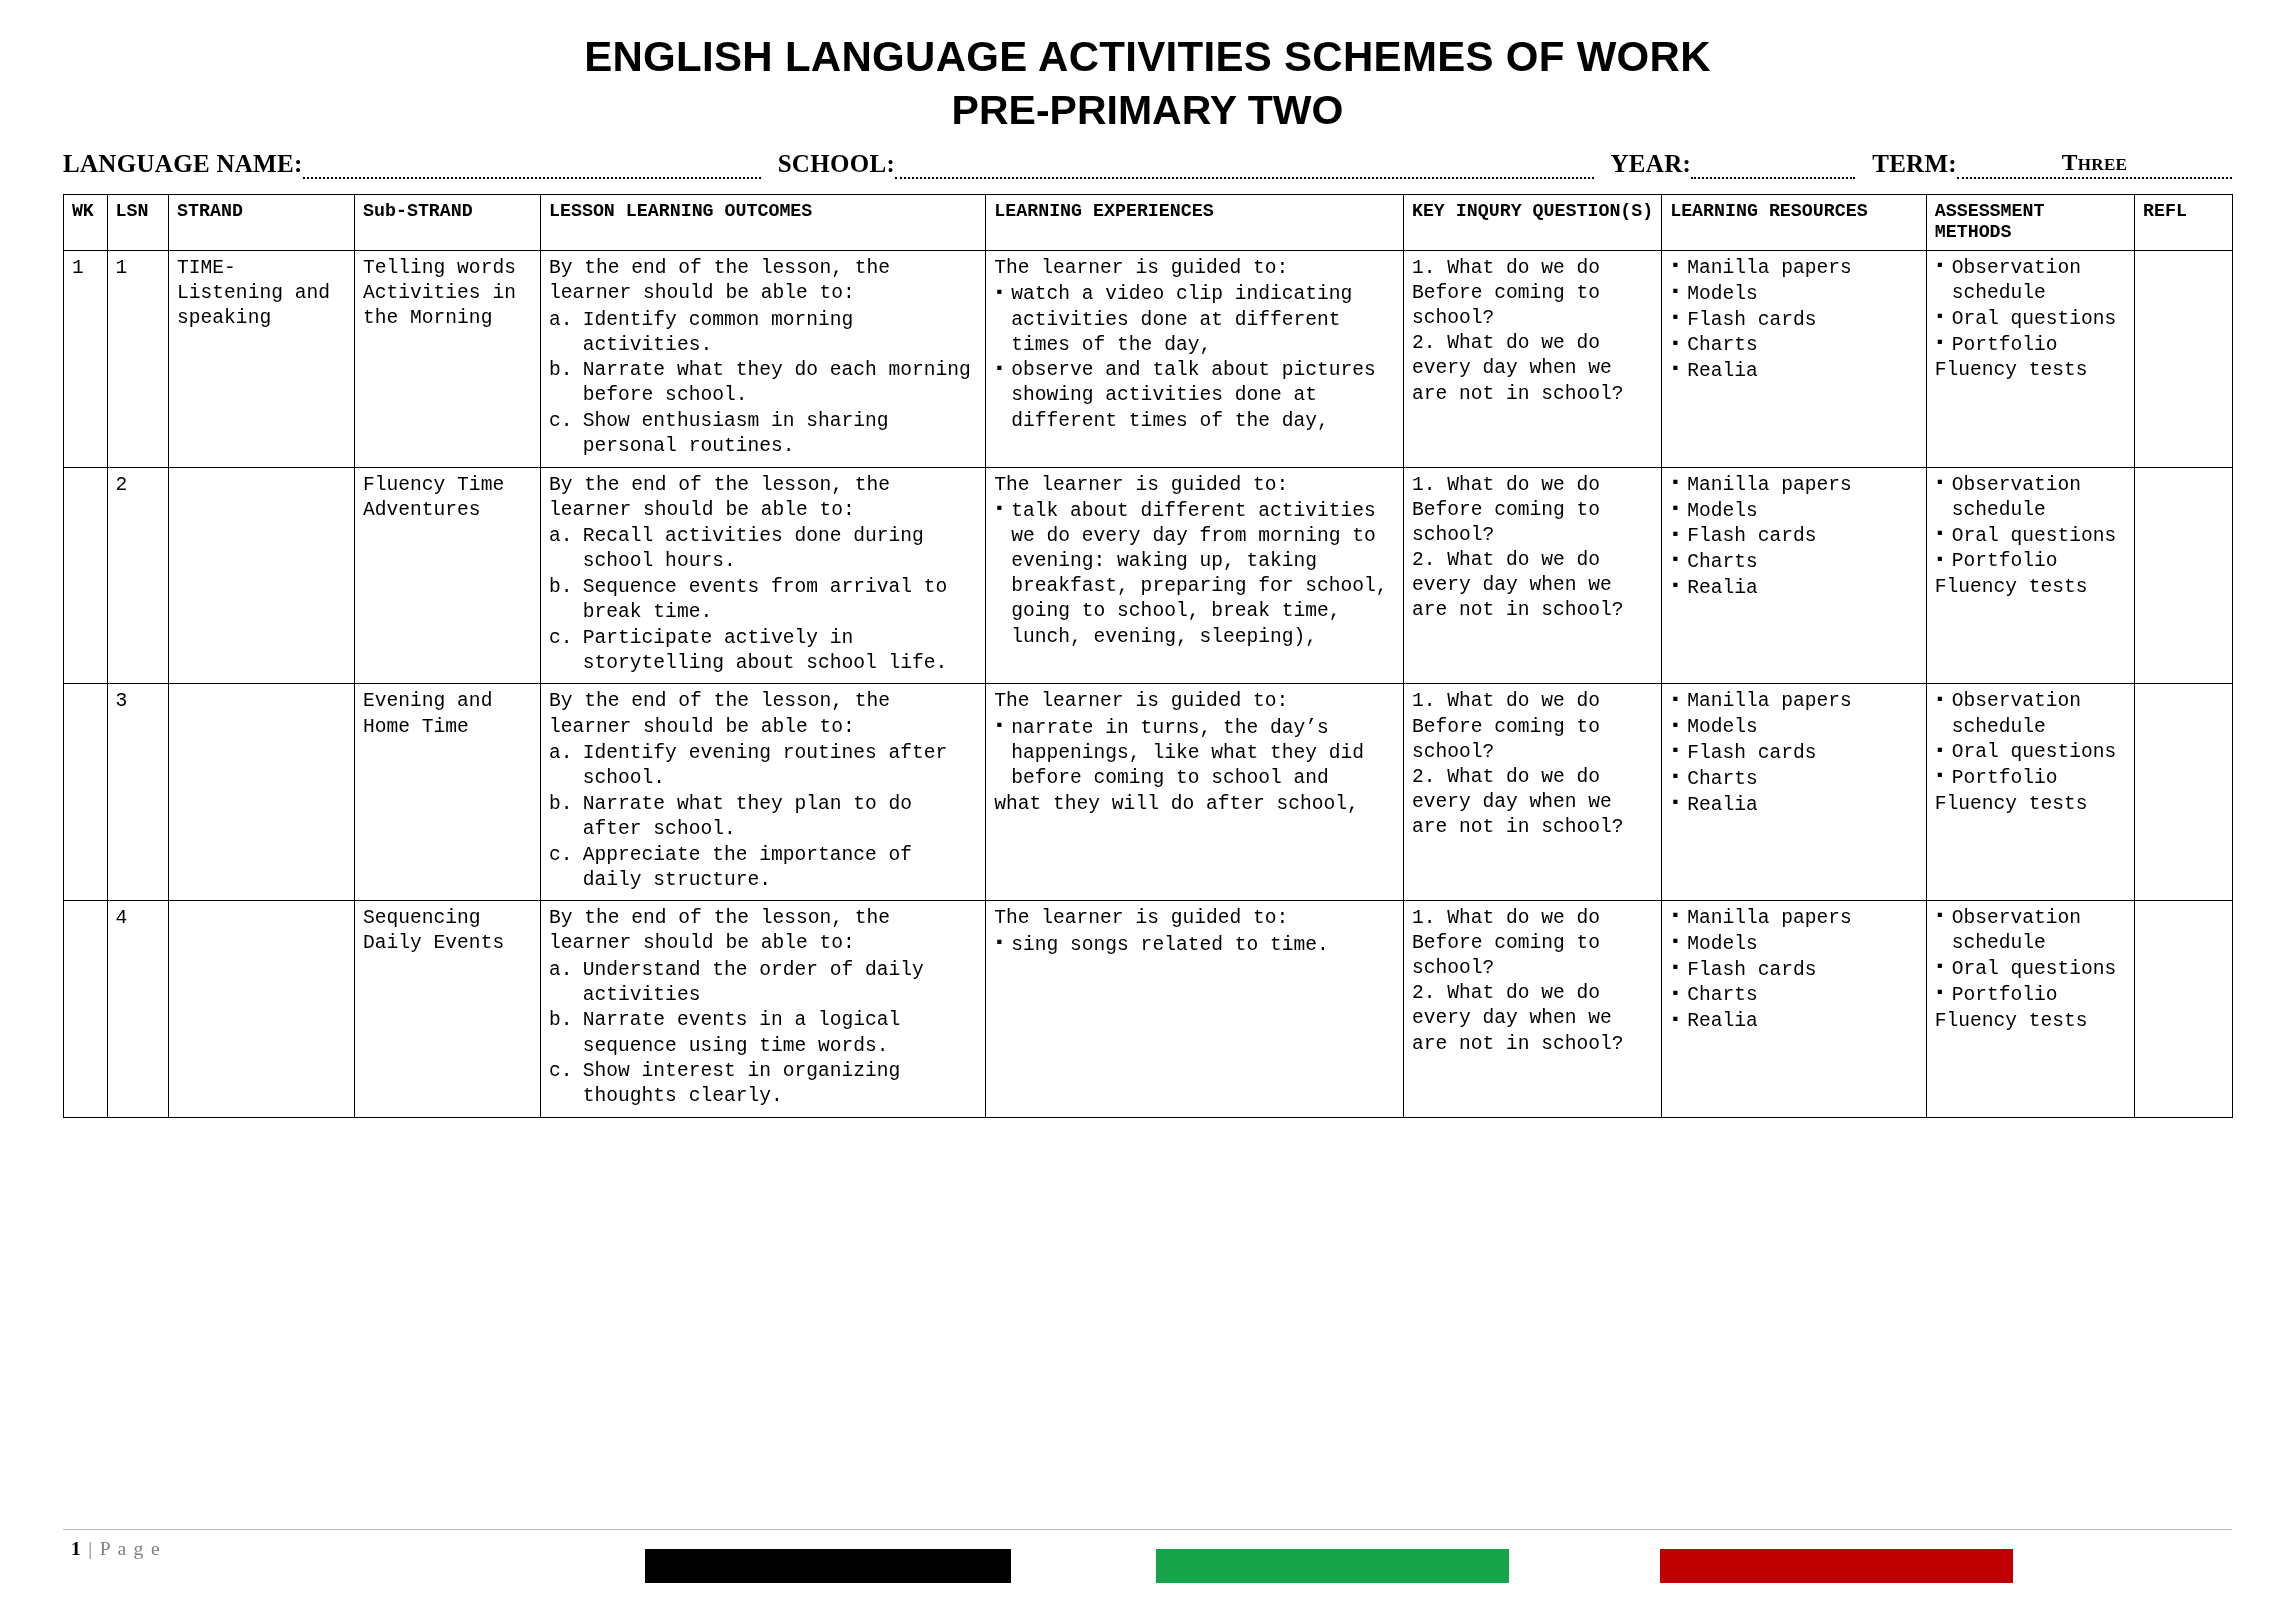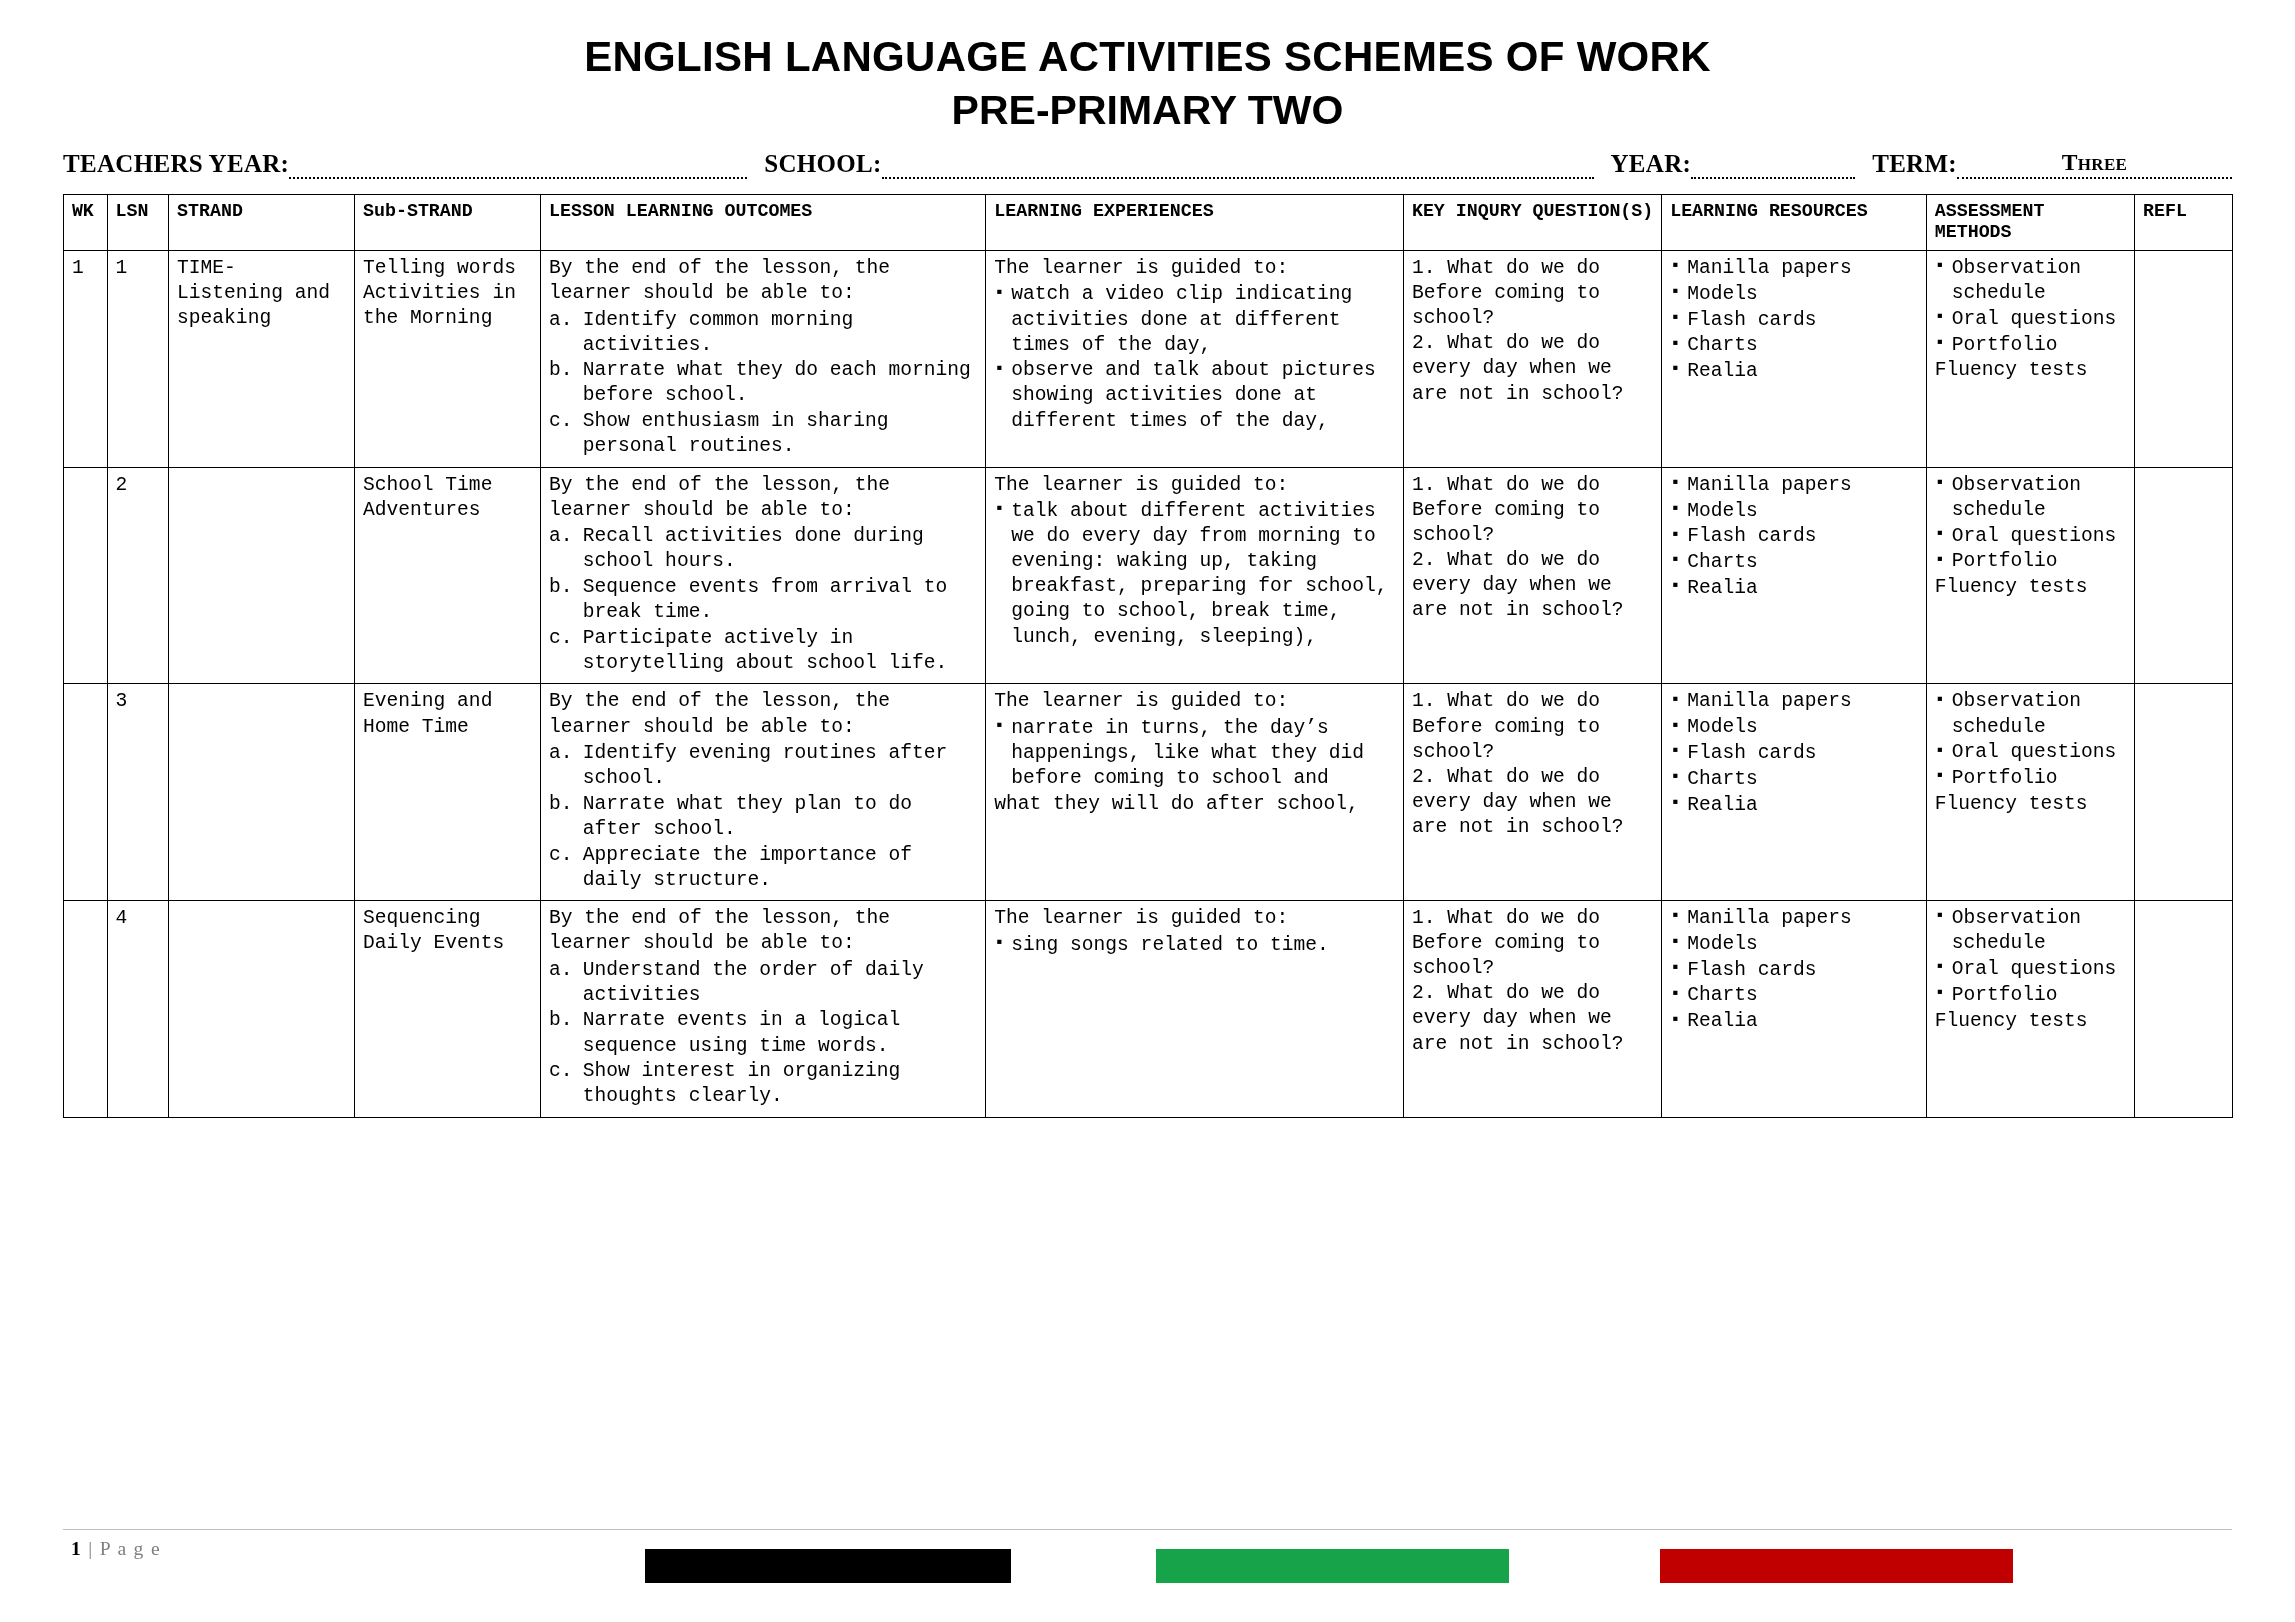--- a/index.html
+++ b/index.html
@@ -179,21 +179,21 @@
 </style>
 </head>
 <body>
 
 <div class="page">
 
   <h1 class="title-main">ENGLISH LANGUAGE ACTIVITIES SCHEMES OF WORK</h1>
   <h2 class="title-sub">PRE-PRIMARY TWO</h2>
 
   <div class="meta-row">
-    <span class="meta-label">TEACHERS YEAR:</span>
+    <span class="meta-label">LANGUAGE NAME:</span>
     <span class="meta-fill" style="width:458px">
       <span class="meta-value"></span>
     </span>
     <span class="gap"></span>
     <span class="meta-label">SCHOOL:</span>
     <span class="meta-fill grow">
       <span class="meta-value"></span>
     </span>
     <span class="gap"></span>
     <span class="meta-label">YEAR:</span>
@@ -284,21 +284,21 @@
               <li>Portfolio</li>
               <li class="nobullet">Fluency tests</li>
             </ul>
           </td>
           <td></td>
         </tr>
         <tr>
           <td></td>
           <td>2</td>
           <td></td>
-          <td>School Time Adventures</td>
+          <td>Fluency Time Adventures</td>
           <td>
             <span class="cell-lead">By the end of the lesson, the learner should be able to:</span>
             <ol class="abc">
               <li>
                 <span class="mk">a.</span>
                 <span class="tx">Recall activities done during school hours.</span>
               </li>
               <li>
                 <span class="mk">b.</span>
                 <span class="tx">Sequence events from arrival to break time.</span>

